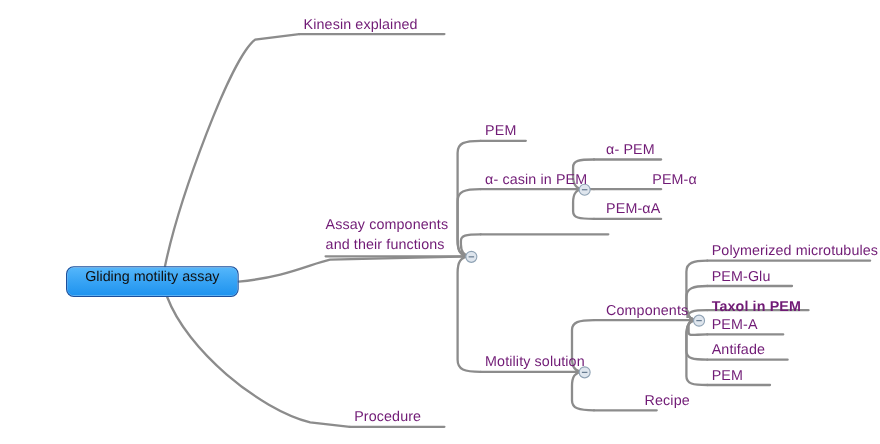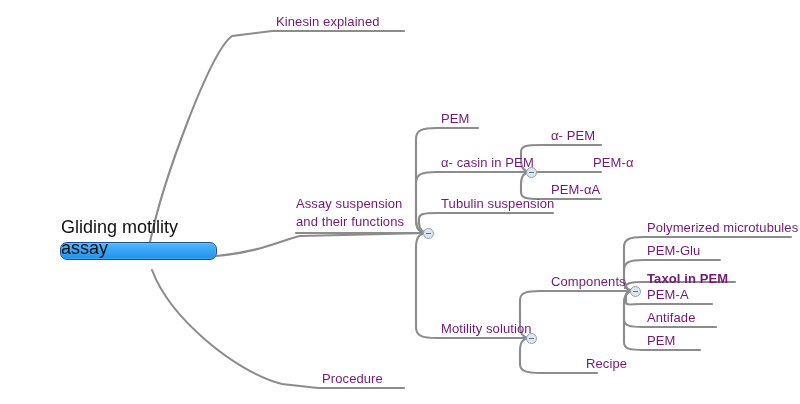--- a/index.html
+++ b/index.html
@@ -35,29 +35,29 @@
   .node-label.two-line {
     line-height: 18px;
     white-space: normal;
     text-align: left;
   }
   #root-node {
     position: absolute;
     left: 60px;
     top: 242px;
     width: 157px;
-    height: 18px;
+    height: 28px;
     box-sizing: border-box;
     border: 1.4px solid #1b4f9c;
     border-radius: 7px;
     background: linear-gradient(180deg, #55b7fb 0%, #3aa5f5 45%, #1e93ef 100%);
     color: #101010;
-    font-size: 18px;
+    font-size: 13px;
     display: flex;
-    align-items: flex-end;
+    align-items: flex-start;
     justify-content: center;
     box-shadow: 0 0 0 0.5px rgba(255,255,255,0.25) inset;
   }
   .collapse-marker {
     position: absolute;
     width: 11px;
     height: 11px;
     margin-left: -5.5px;
     margin-top: -5.5px;
     border-radius: 50%;
@@ -139,39 +139,36 @@
 
   <div id="root-node">
     <span>Gliding motility assay</span>
   </div>
 
   <div class="node-label" style="left:276px; top:14px;">
     <span>Kinesin explained</span>
   </div>
 
   <div class="node-label two-line" style="left:296px; top:195px; width:130px;">
-    <div>Assay suspension</div>
+    <div>Assay components</div>
     <div>and their functions</div>
   </div>
 
   <div class="node-label" style="left:322px; top:371px;">
     <span>Procedure</span>
   </div>
 
   <div class="node-label" style="left:441px; top:111px;">
     <span>PEM</span>
   </div>
 
   <div class="node-label" style="left:441px; top:155px;">
     <span>α- casin in PEM</span>
   </div>
 
-  <div class="node-label" style="left:441px; top:196px;">
-    <span>Tubulin suspension</span>
-  </div>
 
   <div class="node-label" style="left:441px; top:321px;">
     <span>Motility solution</span>
   </div>
 
   <div class="node-label" style="left:551px; top:128px;">
     <span>α- PEM</span>
   </div>
 
   <div class="node-label" style="left:551px; top:155px;margin-left:42px;">

